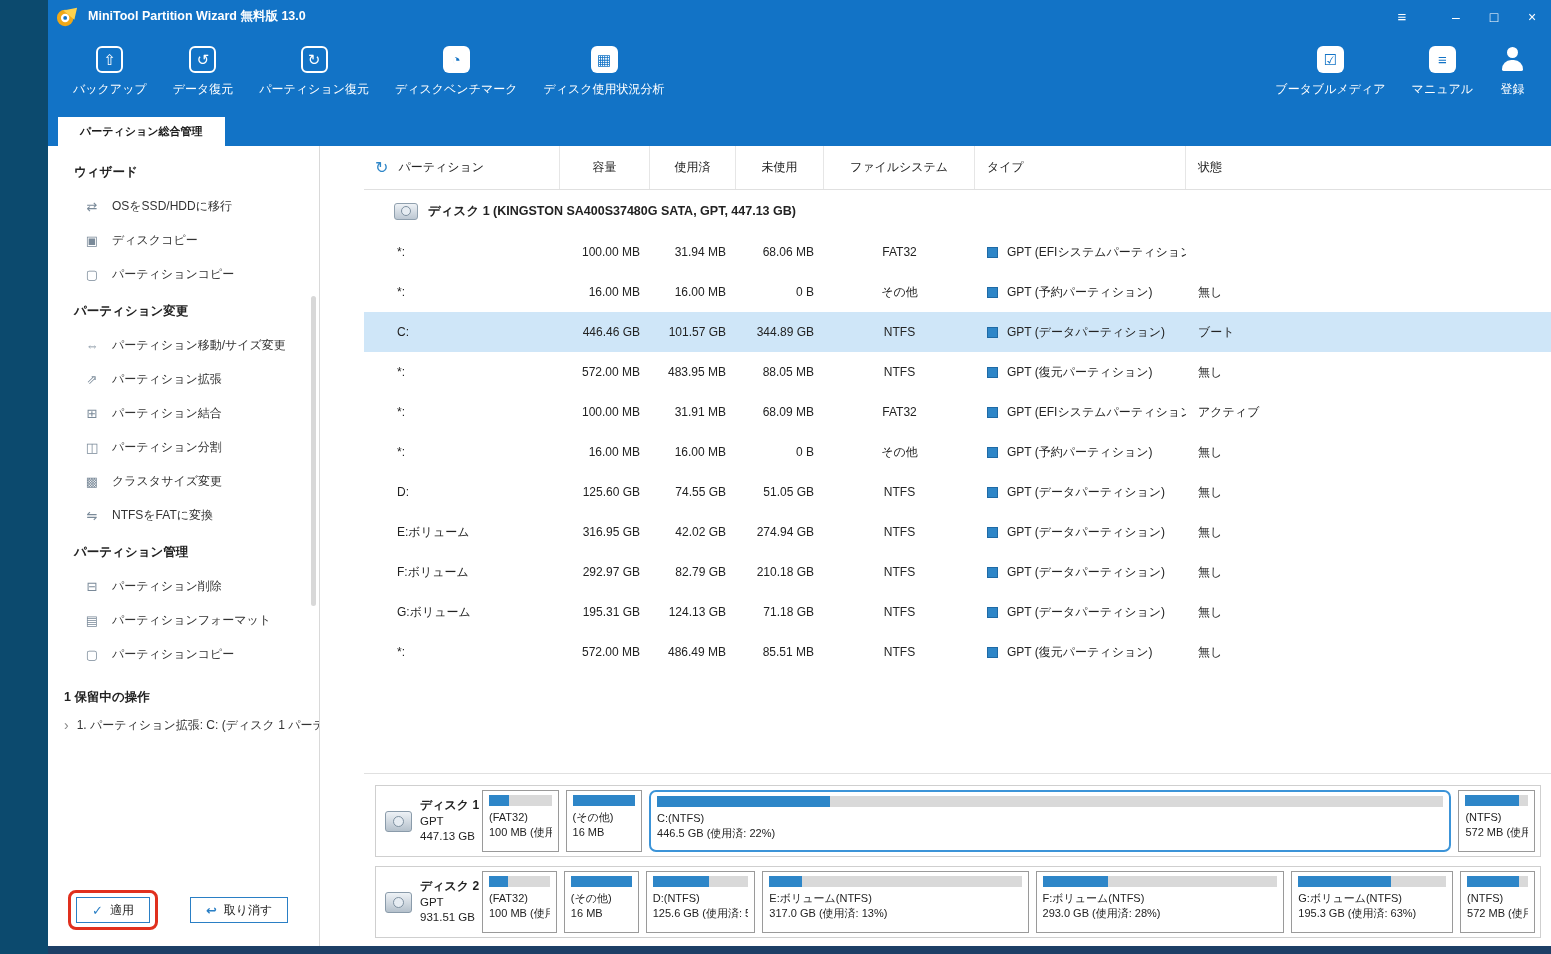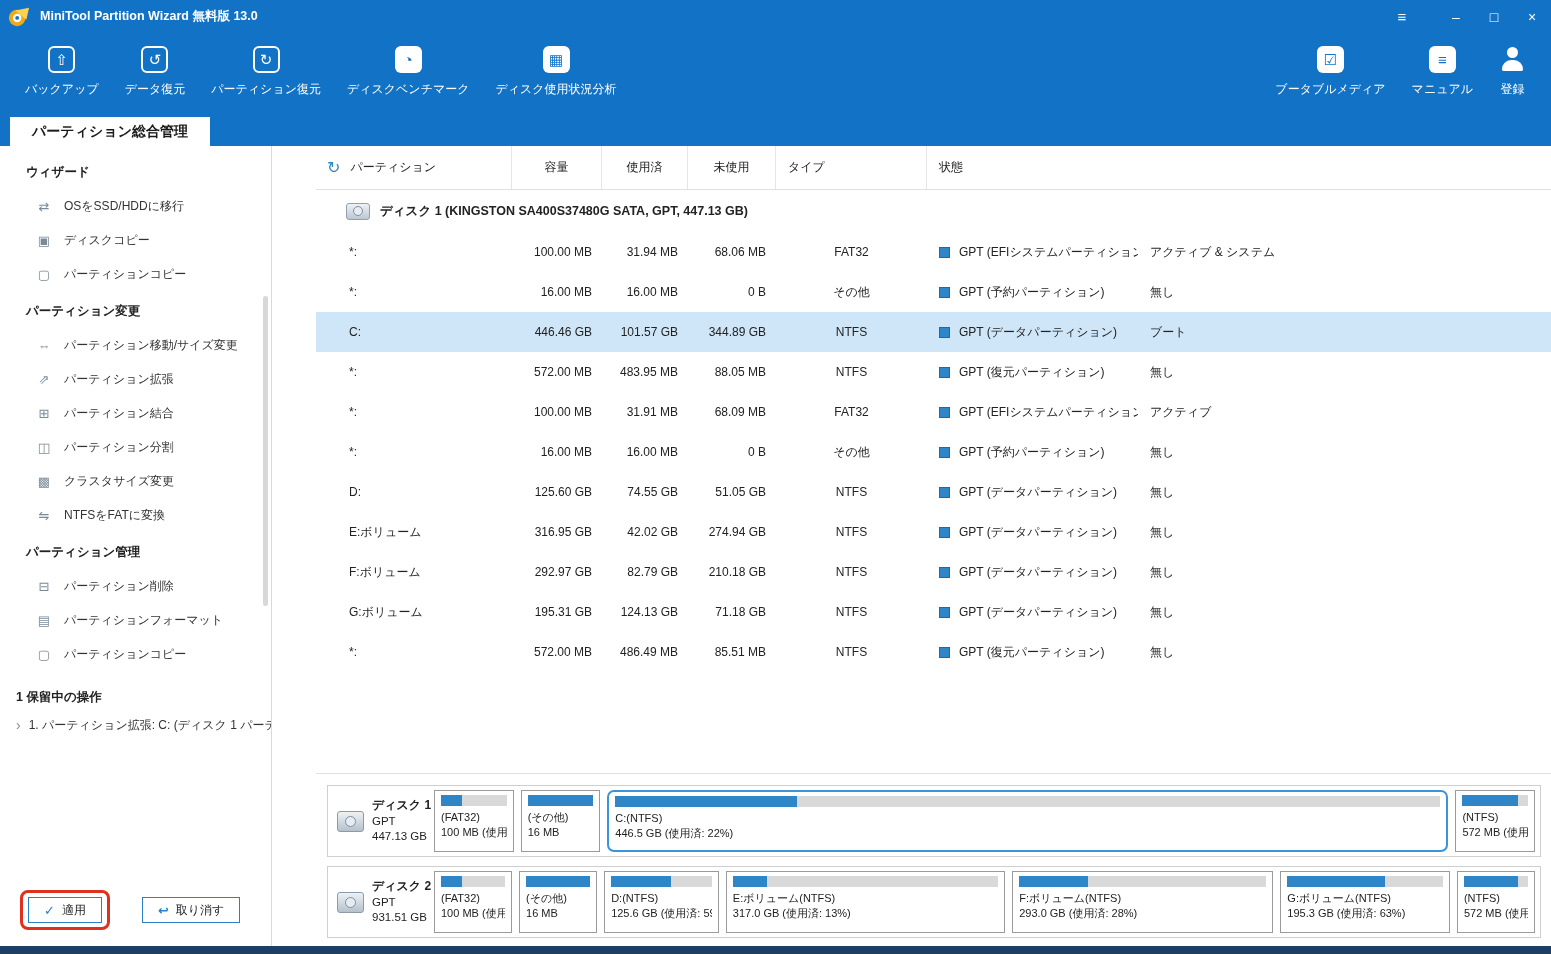--- a/index.html
+++ b/index.html
@@ -3,21 +3,21 @@
 <meta charset="utf-8">
 <style>
   :root{
     --blue:#1273c6;
     --accent:#2e86c8;
     --sel:#cfe6f8;
   }
   *{margin:0;padding:0;box-sizing:border-box;}
   html,body{width:1551px;height:954px;}
   body{font-family:"Liberation Sans","DejaVu Sans",sans-serif;font-size:12px;color:#222;background:#fff;overflow:hidden;}
-  .window{width:1551px;height:954px;display:flex;flex-direction:column;background:#0c4a6e;}
+  .window{width:1551px;height:954px;display:flex;flex-direction:column;background:#0c4a6e;padding-left:48px;}
 
   
   .titlebar{height:33px;background:var(--blue);display:flex;align-items:center;padding-left:8px;color:#fff;flex:none;}
   .logo{margin-right:2px;flex:none;}
   .title-text{font-weight:bold;font-size:12.5px;margin-left:8px;white-space:nowrap;}
   .win-controls{margin-left:auto;display:flex;height:100%;align-items:stretch;}
   .win-btn{width:38px;display:flex;align-items:center;justify-content:center;font-size:14px;cursor:pointer;}
   .win-btn.menu{margin-right:16px;font-size:15px;}
 
   
@@ -27,21 +27,21 @@
   .tool-icon{width:27px;height:27px;display:flex;align-items:center;justify-content:center;font-size:15px;line-height:1;flex:none;}
   .tool-icon.outline{border:2px solid #fff;border-radius:6px;color:#fff;}
   .tool-icon.filled{background:#fff;border-radius:6px;color:var(--blue);font-weight:bold;}
   .tool-icon.person{position:relative;}
   .tool-icon.person::before{content:"";position:absolute;top:1px;left:8px;width:11px;height:11px;border-radius:50%;background:#fff;}
   .tool-icon.person::after{content:"";position:absolute;bottom:2px;left:3px;width:21px;height:11px;border-radius:10px 10px 2px 2px;background:#fff;}
   .tool-label{font-size:12px;white-space:nowrap;}
 
   
   .tabbar{height:29px;background:var(--blue);display:flex;align-items:flex-end;padding-left:10px;flex:none;}
-  .tab{height:29px;background:#fff;display:flex;align-items:center;padding:0 22px;font-weight:bold;font-size:14px;color:#1a1a1a;cursor:pointer;white-space:nowrap;}
+  .tab{height:29px;background:#fff;display:flex;align-items:center;padding:0 22px;font-weight:bold;font-size:11px;color:#1a1a1a;cursor:pointer;white-space:nowrap;}
 
   
   .main{flex:1;display:flex;min-height:0;background:#fff;gap:44px;}
 
   
   .sidebar{width:272px;flex:none;border-right:1px solid #d9d9d9;display:flex;flex-direction:column;padding:6px 0 12px;position:relative;overflow:hidden;}
   .sb-body{flex:1;min-height:0;}
   .sb-section-title{font-weight:bold;font-size:12.5px;color:#222;padding:12px 0 8px 26px;white-space:nowrap;}
   .sb-item{display:flex;align-items:center;gap:12px;height:34px;padding-left:36px;color:#333;cursor:pointer;white-space:nowrap;}
   .sb-icon{color:#7a8a99;font-size:13px;width:16px;text-align:center;flex:none;}
@@ -236,39 +236,39 @@
 
       <div class="table-area">
         <div class="t-head">
           <div class="t-hcell first">
             <span class="refresh">↻</span>
             <span>パーティション</span>
           </div>
           <div class="t-hcell center">容量</div>
           <div class="t-hcell center">使用済</div>
           <div class="t-hcell center">未使用</div>
+          <div class="t-hcell center">ファイルシステム</div>
           <div class="t-hcell">タイプ</div>
           <div class="t-hcell">状態</div>
         </div>
         <div class="t-body">
             <div class="group-row">
               <span class="disk-icon"></span>
               <span>ディスク 1 (KINGSTON SA400S37480G SATA, GPT, 447.13 GB)</span>
             </div>
             <div class="p-row">
               <div class="c-name">*:</div>
               <div class="c-num">100.00 MB</div>
               <div class="c-num">31.94 MB</div>
               <div class="c-num">68.06 MB</div>
               <div class="c-fs">FAT32</div>
               <div class="c-type">
                 <span class="type-sq"></span>
                 <span>GPT (EFIシステムパーティション)</span>
               </div>
-              <div class="c-status">アクティブ &amp; システム</div>
             </div>
             <div class="p-row">
               <div class="c-name">*:</div>
               <div class="c-num">16.00 MB</div>
               <div class="c-num">16.00 MB</div>
               <div class="c-num">0 B</div>
               <div class="c-fs">その他</div>
               <div class="c-type">
                 <span class="type-sq"></span>
                 <span>GPT (予約パーティション)</span>

